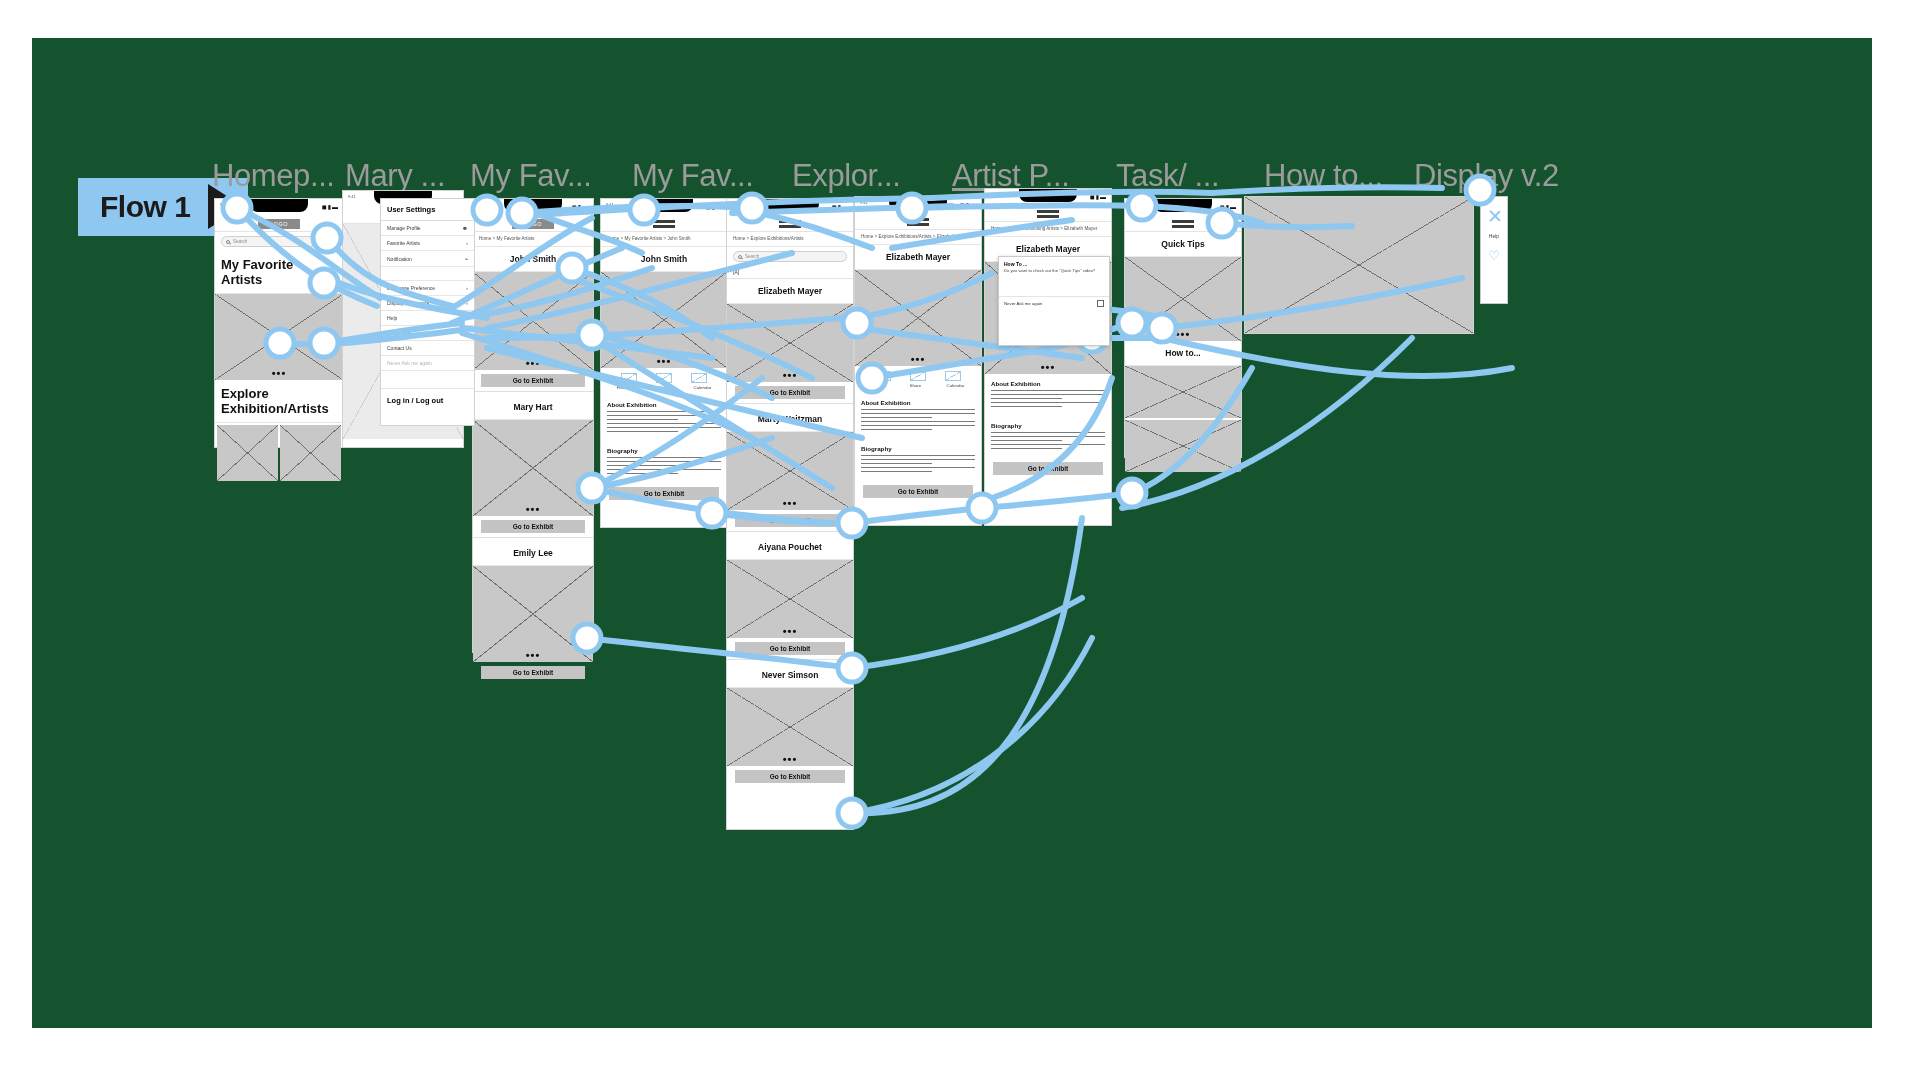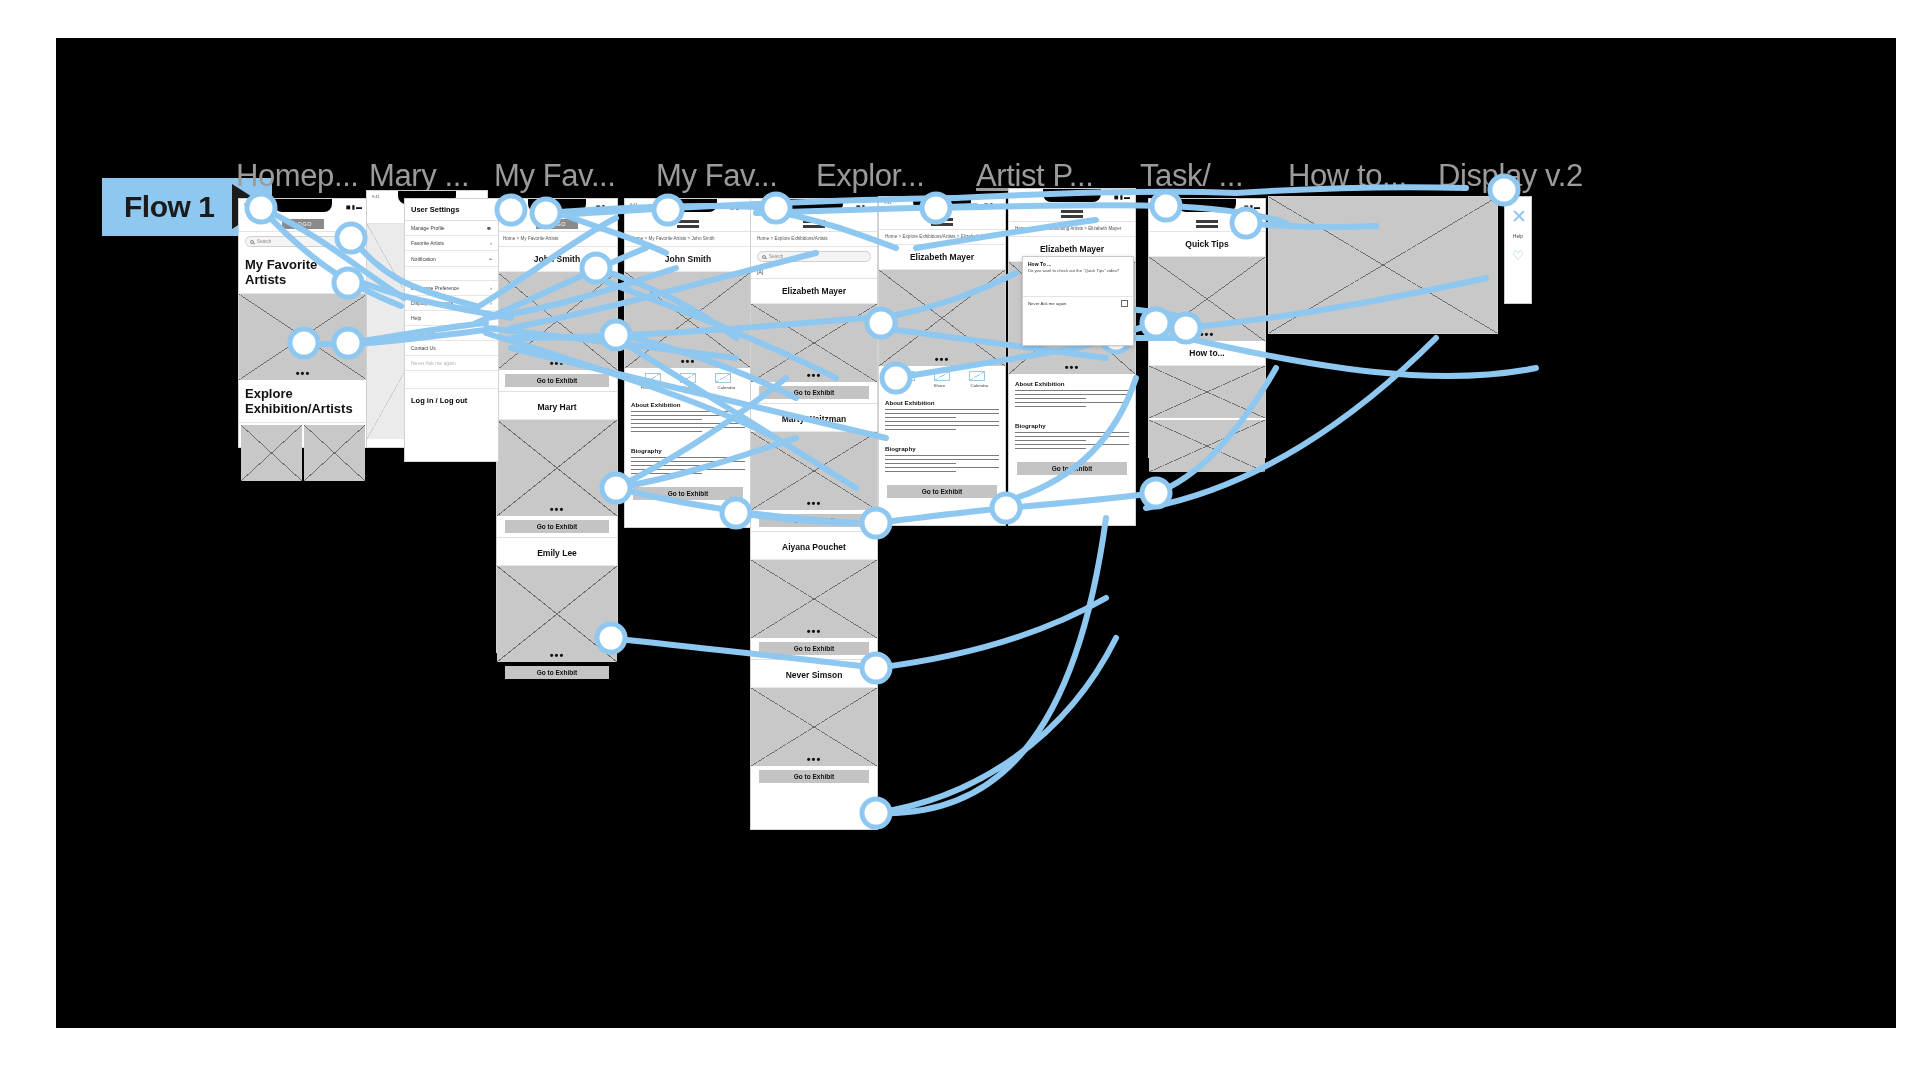--- a/index.html
+++ b/index.html
@@ -6,23 +6,23 @@
   html, body { margin:0; padding:0; }
   body {
     width:1920px; height:1080px;
     background:#ffffff;
     font-family:"Liberation Sans", sans-serif;
     overflow:hidden;
     position:relative;
   }
   #canvas {
     position:absolute;
-    left:56px; top:38px;
+    left:32px; top:38px;
     width:1840px; height:990px;
-    background:#000000;
+    background:#14532d;
   }
   
   .flow-badge {
     position:absolute; left:86px; top:178px;
     width:170px; height:58px;
     background:#8ec7f0;
     display:flex; align-items:center; gap:18px;
     padding-left:22px;
   }
   .flow-badge .label {
@@ -173,21 +173,21 @@
   <div class="phone" style="left:310px;top:152px;width:122px;height:258px;">
     <div class="notch-bar">
       <span class="status-left">9:41</span>
       <span class="notch"></span>
     </div>
     <div class="logo-row">
       <span class="logo-chip">LOGO</span>
     </div>
     <div class="ph" style="height:215px;opacity:.35;"></div>
   </div>
-  <div class="phone" style="left:348px;top:160px;width:95px;height:264px;z-index:12;">
+  <div class="phone" style="left:348px;top:160px;width:95px;height:228px;z-index:12;">
     <div class="m-head">User Settings</div>
     <div class="m-item">
       <span>Manage Profile</span>
       <span class="chev">☻</span>
     </div>
     <div class="m-item">
       <span>Favorite Artists</span>
       <span class="chev">›</span>
     </div>
     <div class="m-item">

